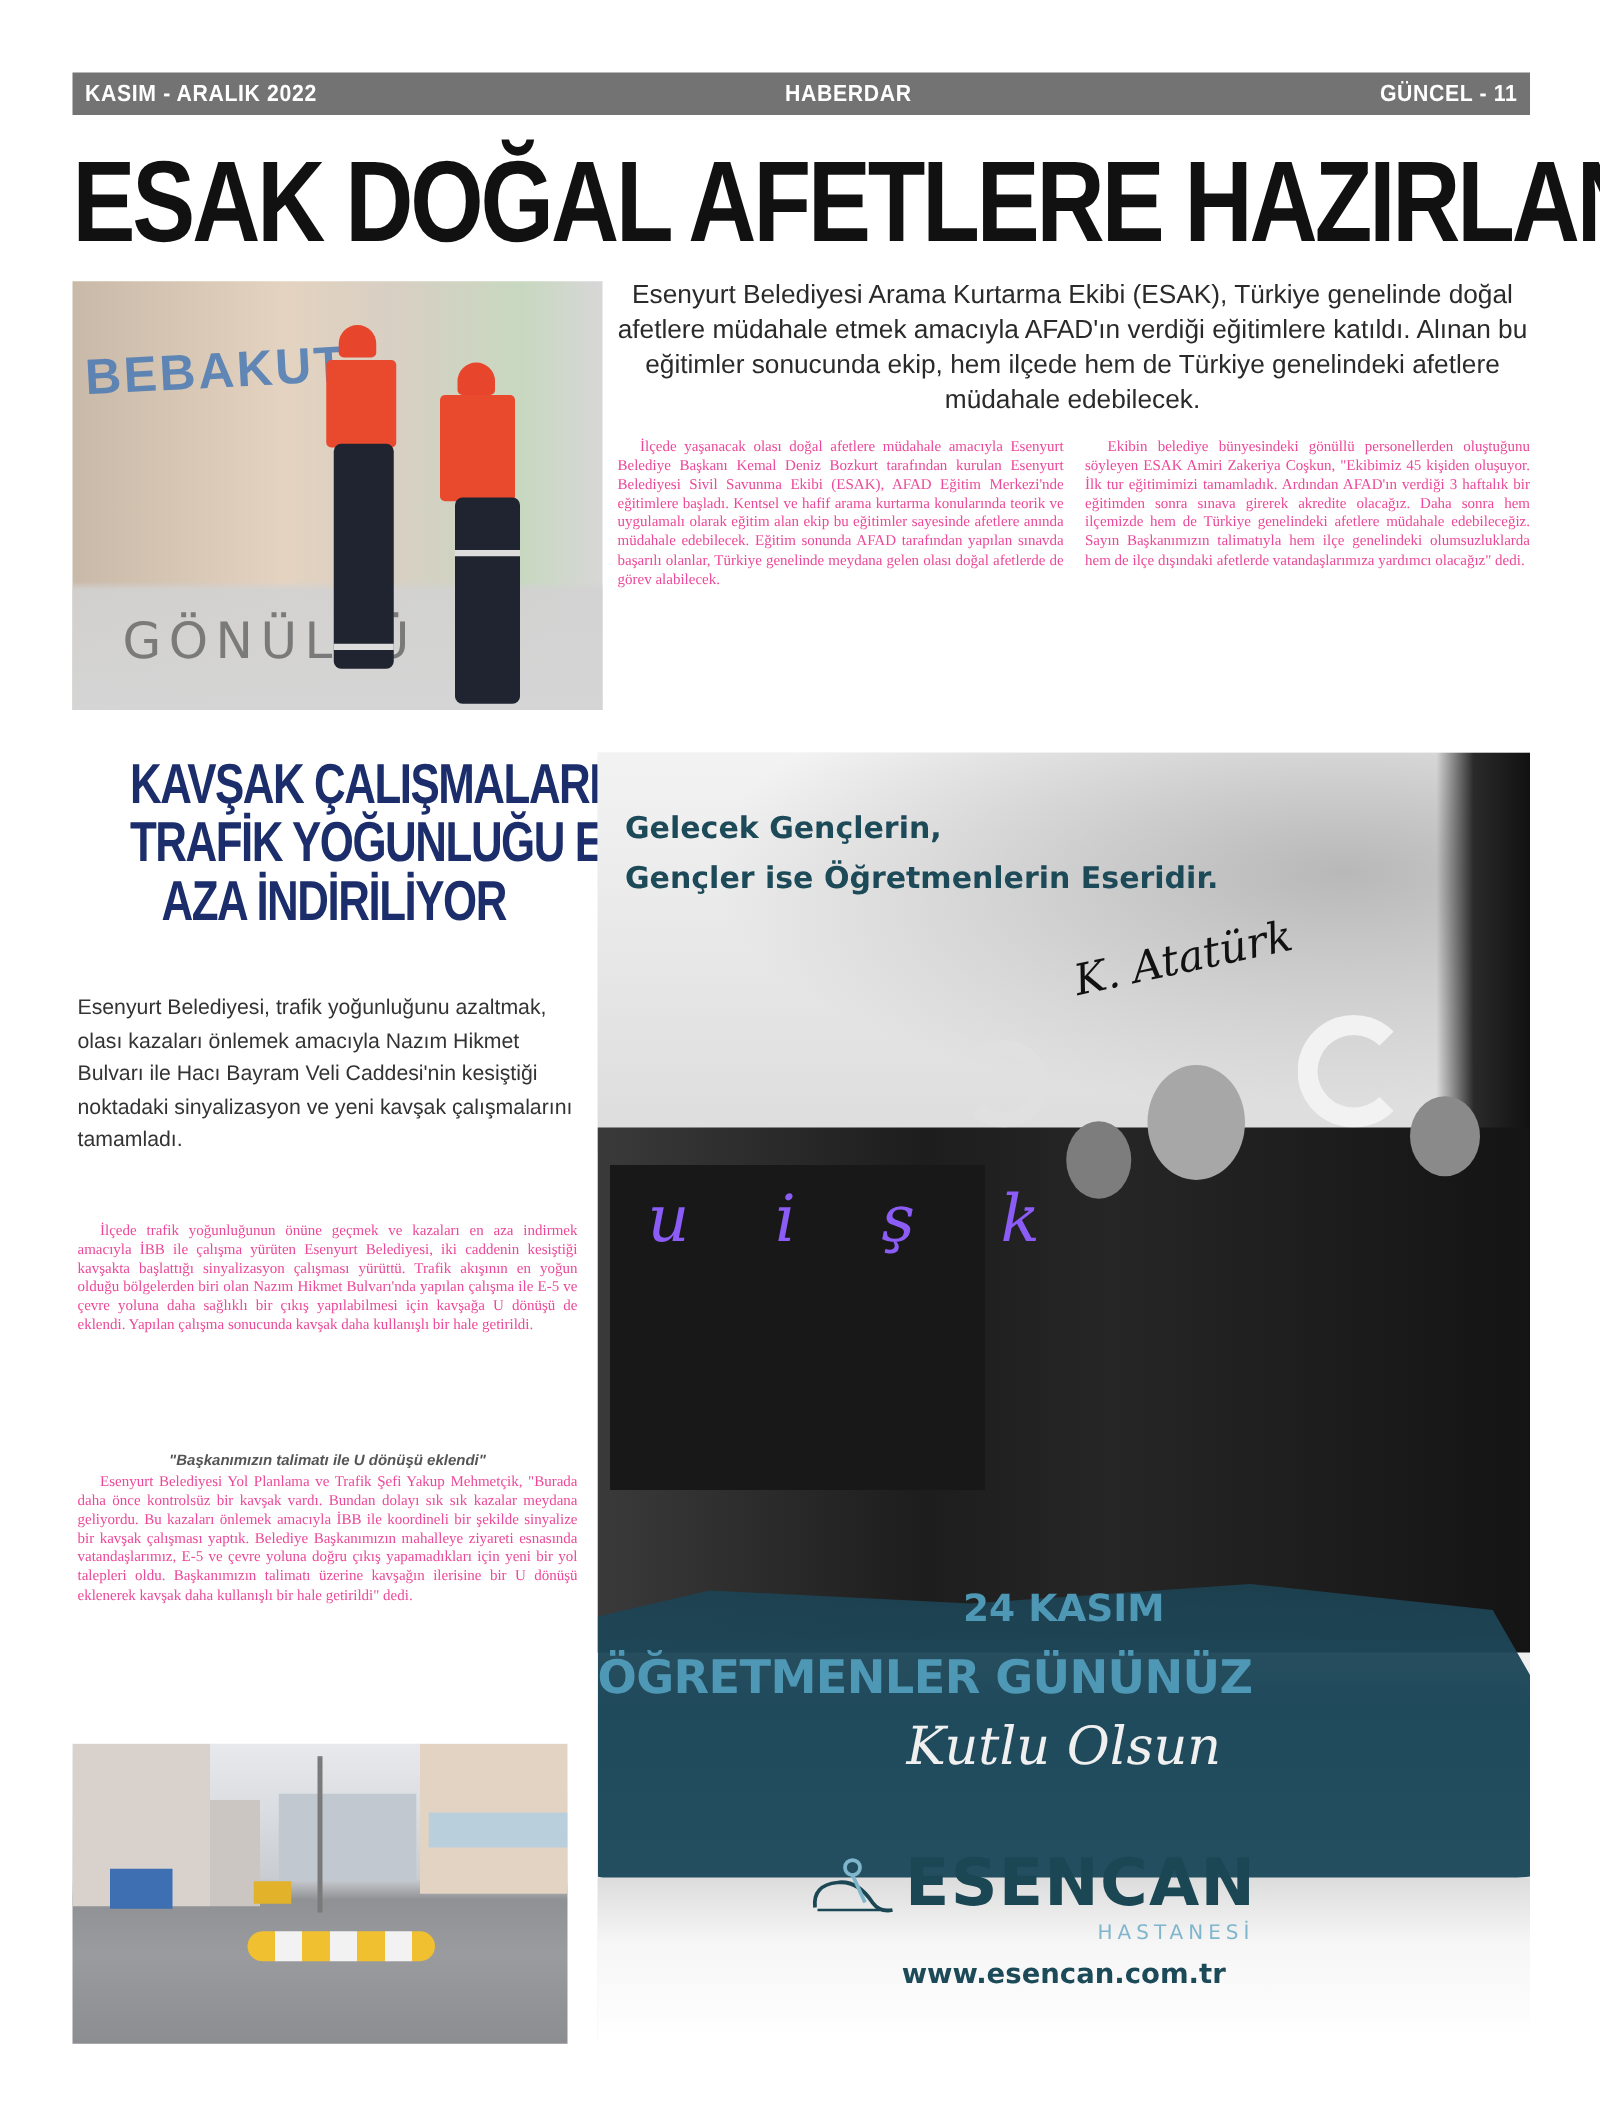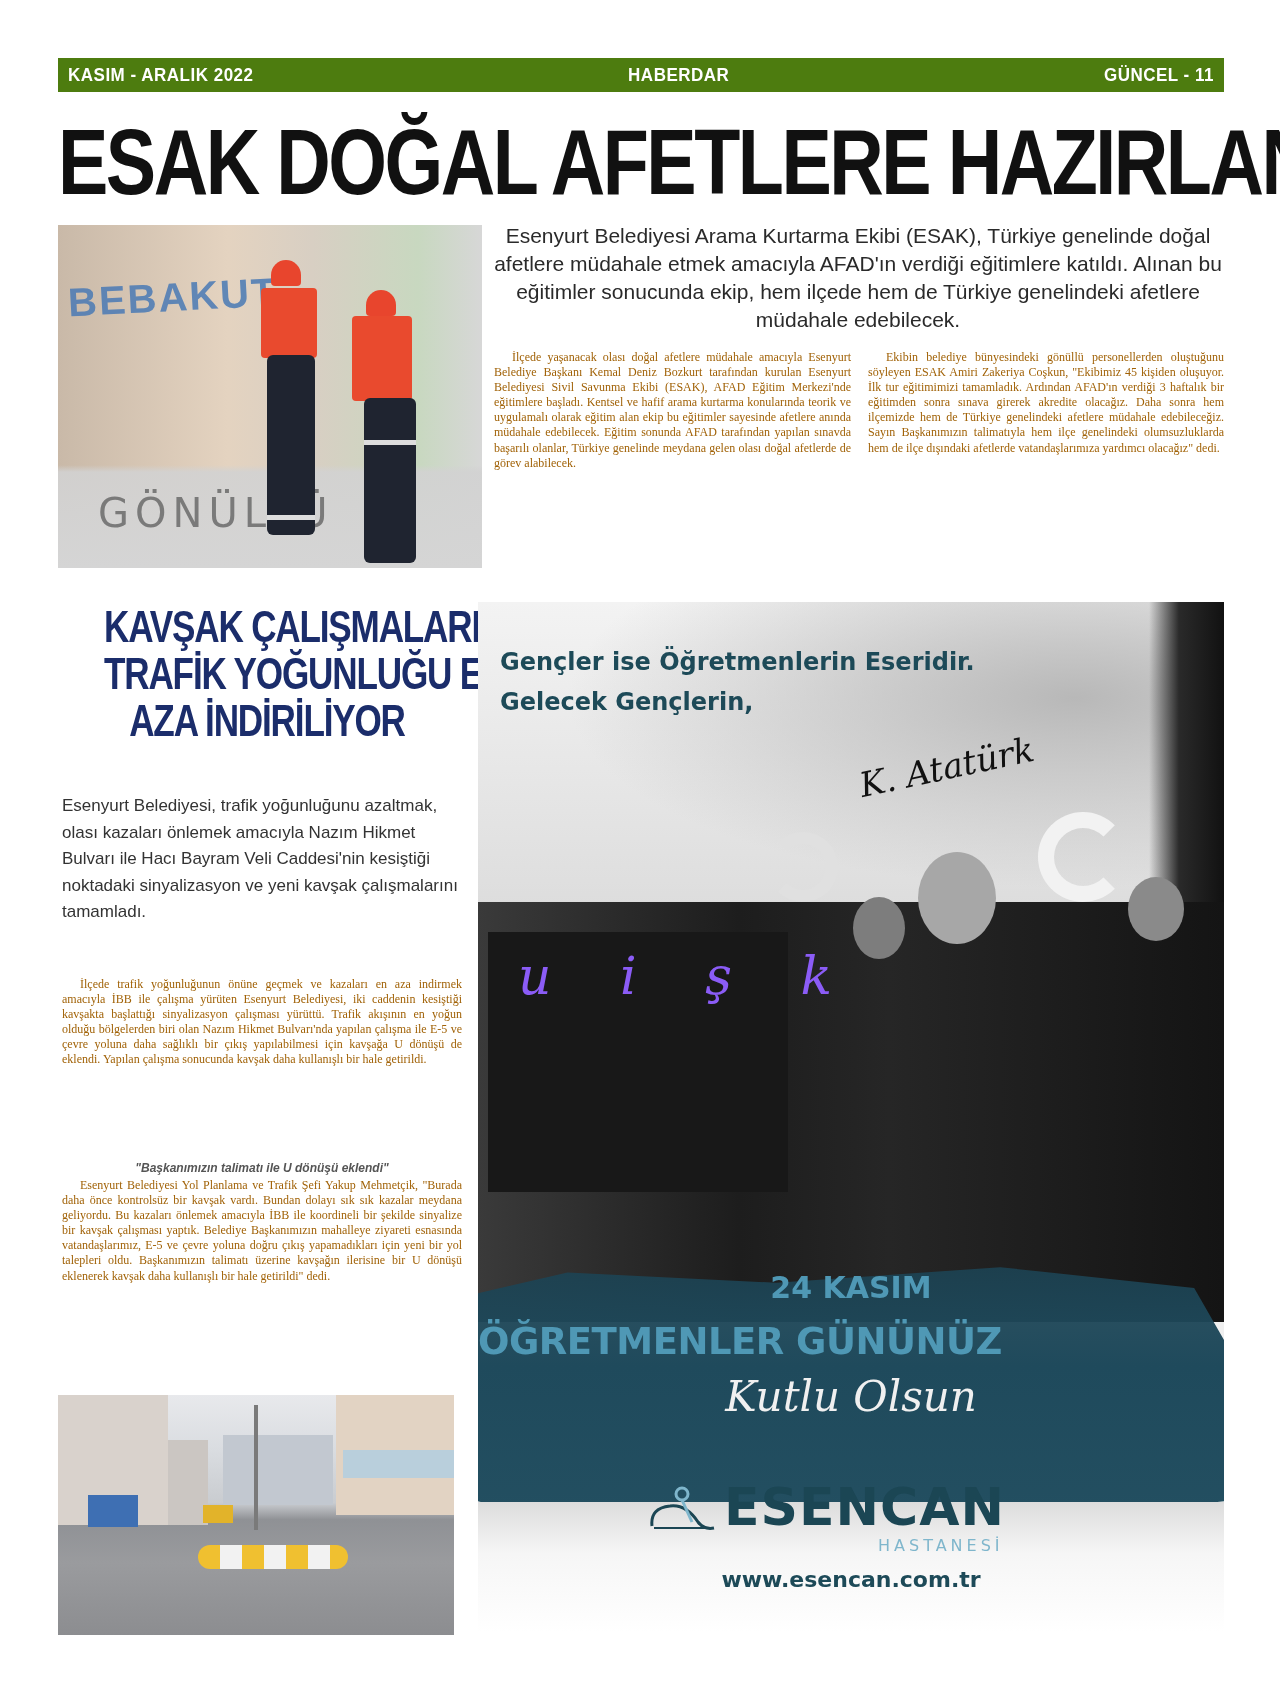--- a/index.html
+++ b/index.html
@@ -1,21 +1,21 @@
 <!DOCTYPE html>
 <html><head>
 <meta charset="utf-8">
 <style>
   * { box-sizing: border-box; margin: 0; padding: 0; }
   html, body { width: 1280px; height: 1693px; background: #ffffff; overflow: hidden; }
   body { position: relative; font-family: "Liberation Sans", sans-serif; color: #222; }
 
   .masthead {
     position: absolute; left: 58px; top: 58px; width: 1166px; height: 34px;
-    background: #4d7c0f; color: #fff;
+    background: #737373; color: #fff;
     display: flex; align-items: center; justify-content: space-between;
     padding: 0 10px;
     font-family: "Liberation Sans", sans-serif; font-weight: bold; font-size: 17px;
     letter-spacing: 0.5px;
   }
   .masthead span { transform: scaleY(1.1); display: inline-block; }
 
   .headline {
     position: absolute; left: 58px; top: 112px; width: 1166px; height: 100px;
     font-family: "Liberation Sans", sans-serif; font-weight: bold;
@@ -45,21 +45,21 @@
   .worker .vest { position: absolute; background: #e94a2e; border-radius: 4px; }
   .worker .stripe { position: absolute; height: 5px; background: #ddd; }
 
   .lead {
     position: absolute; left: 492px; top: 222px; width: 732px;
     font-size: 21px; line-height: 28px; text-align: center; color: #2a2a2a;
   }
 
   .col {
     position: absolute; font-family: "Liberation Serif", serif;
-    font-size: 12px; line-height: 15.1px; color: #a16207; text-align: justify;
+    font-size: 12px; line-height: 15.1px; color: #ec4899; text-align: justify;
   }
   .col p { text-indent: 18px; }
   .col-a { left: 494px; top: 350px; width: 357px; }
   .col-b { left: 868px; top: 350px; width: 356px; }
 
   .kavsak-title {
     position: absolute; left: 58px; top: 603px; width: 418px;
     font-family: "Liberation Sans", sans-serif; font-weight: bold;
     color: #1b2d6b; text-align: center;
     font-size: 45px; line-height: 47px; letter-spacing: -1.5px;
@@ -219,22 +219,22 @@
   <div class="bldg" style="left:30px;top:100px;width:50px;height:32px;background:#3e6fb3;"></div>
   <div class="bldg" style="left:145px;top:110px;width:30px;height:18px;background:#e2b32a;"></div>
   <div class="bldg" style="left:196px;top:10px;width:4px;height:125px;background:#7a7a7a;"></div>
   <div class="bldg" style="left:140px;top:150px;width:150px;height:24px;border-radius:12px;background:repeating-linear-gradient(90deg,#f0c030 0 22px,#f2f2f2 22px 44px);"></div>
 </div>
 
 <div class="ad">
   <div class="ad-bg-top"></div>
   <div class="ad-tree"></div>
   <div class="ad-quote">
+    <div>Gelecek Gençlerin,</div>
     <div>Gençler ise Öğretmenlerin Eseridir.</div>
-    <div>Gelecek Gençlerin,</div>
   </div>
   <div class="signature">K. Atatürk</div>
 
   <div class="ad-photo"></div>
   <div class="blackboard"></div>
   <div class="chalk">u i ş k</div>
   <div class="flag" style="left:560px;top:210px;width:90px;height:90px;border:16px solid #f2f2f2;border-right-color:transparent;background:transparent;"></div>
   <div class="flag" style="left:290px;top:230px;width:70px;height:70px;border:12px solid #e0e0e0;border-left-color:transparent;background:transparent;"></div>
   <div class="person-head" style="left:440px;top:250px;width:78px;height:92px;background:#a7a7a7;"></div>
   <div class="person-head" style="left:375px;top:295px;width:52px;height:62px;background:#7d7d7d;"></div>

